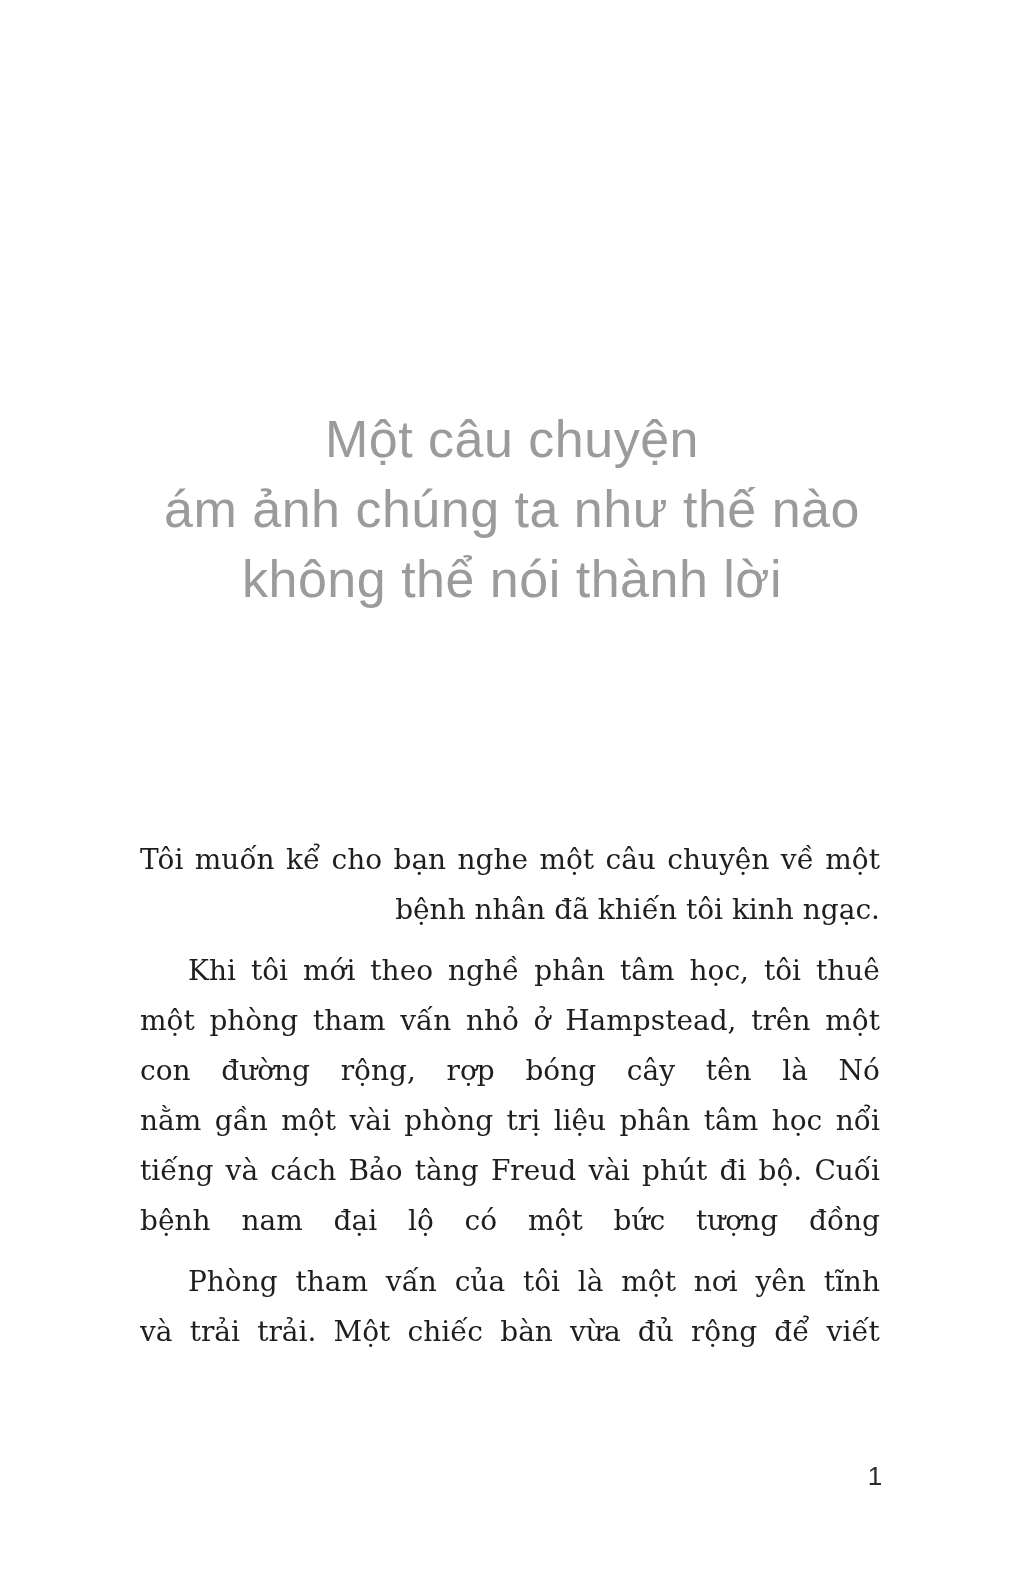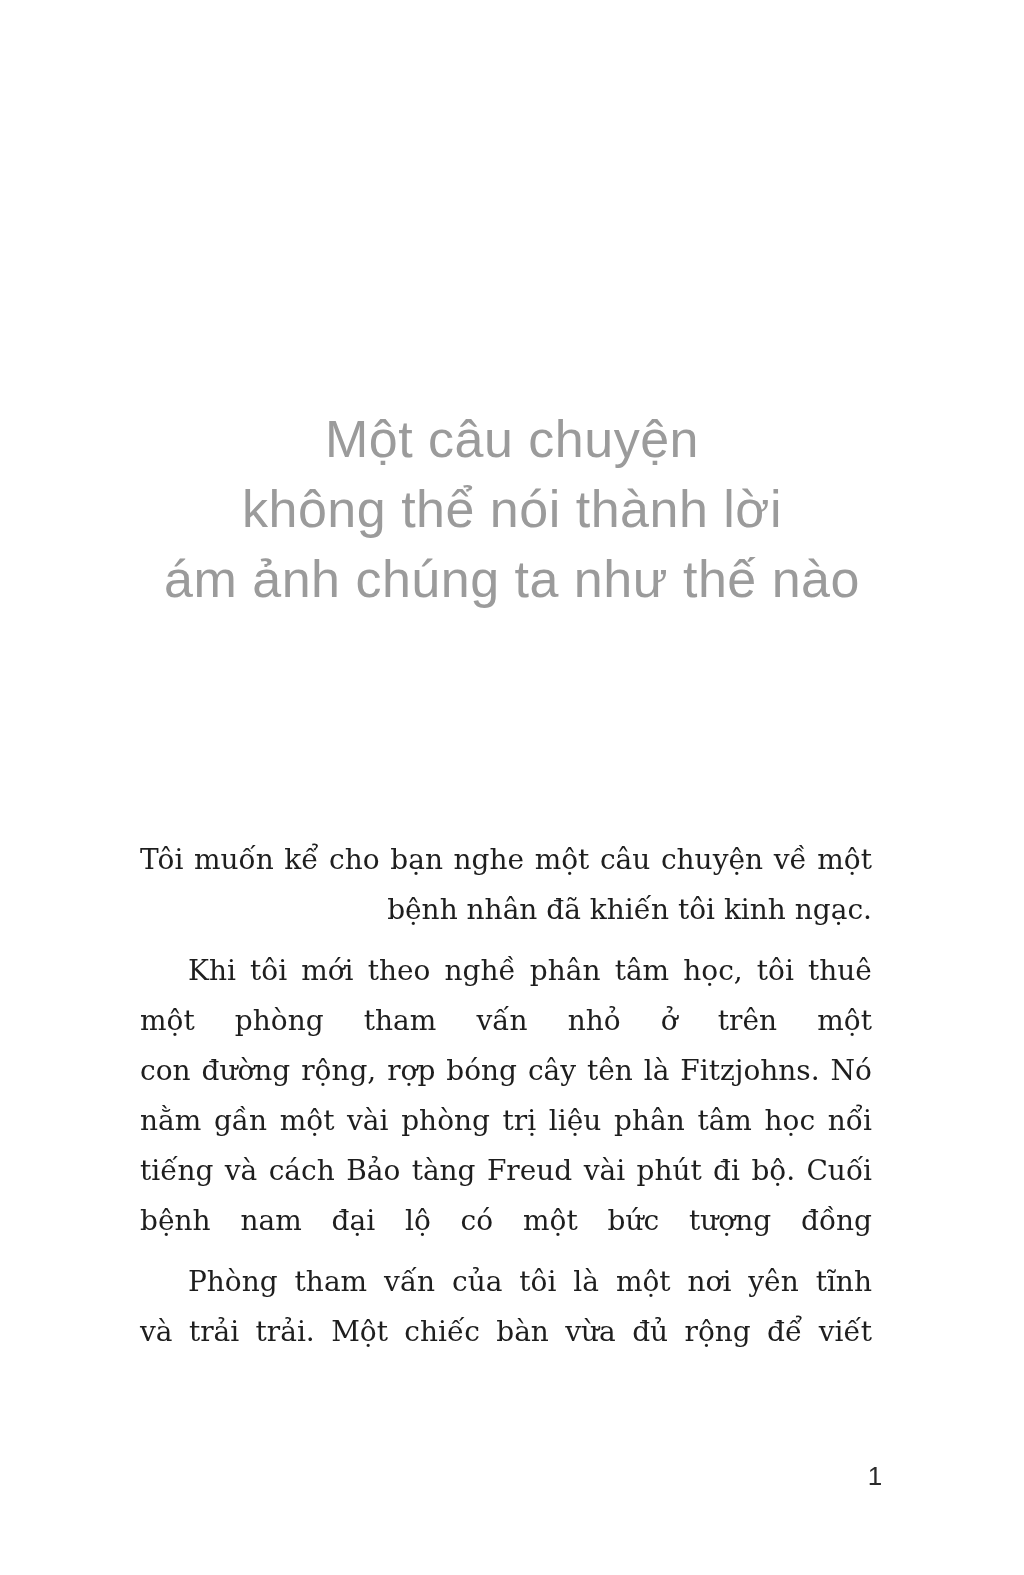--- a/index.html
+++ b/index.html
@@ -32,21 +32,21 @@
     position: absolute;
     top: 835px;
     left: 140px;
     width: 744px;
     color: var(--body-color, #1e1e1e);
     font-family: "DejaVu Serif", serif;
     font-size: 28px;
     line-height: 50px;
   }
   .paragraph {
-    margin: 0 12px 11px 0;
+    margin: 0 4px 11px 0;
   }
   .line {
     height: 50px;
   }
   .line.flexjust {
     display: flex;
     justify-content: space-between;
     align-items: baseline;
   }
   .line.indent {
@@ -68,22 +68,22 @@
     font-size: 26px;
     line-height: 26px;
   }
 </style>
 </head>
 <body>
 
 <div class="page">
   <div class="chapter-title" id="chapter-title">
       <div class="title-line">Một câu chuyện</div>
+      <div class="title-line">ám ảnh chúng ta như thế nào</div>
       <div class="title-line">không thể nói thành lời</div>
-      <div class="title-line">ám ảnh chúng ta như thế nào</div>
     </div>
   <div class="body-text" id="body-text">
       <div class="paragraph">
         <div class="line flexjust">
           <span>Tôi</span>
           <span>muốn</span>
           <span>kể</span>
           <span>cho</span>
           <span>bạn</span>
           <span>nghe</span>
@@ -108,33 +108,33 @@
           <span>tôi</span>
           <span>thuê</span>
         </div>
         <div class="line flexjust">
           <span>một</span>
           <span>phòng</span>
           <span>tham</span>
           <span>vấn</span>
           <span>nhỏ</span>
           <span>ở</span>
+          <span>Hampstead,</span>
           <span>trên</span>
           <span>một</span>
         </div>
         <div class="line flexjust">
           <span>con</span>
           <span>đường</span>
           <span>rộng,</span>
           <span>rợp</span>
           <span>bóng</span>
           <span>cây</span>
           <span>tên</span>
           <span>là</span>
-          <span>Fitzjohns.</span>
           <span>Nó</span>
         </div>
         <div class="line flexjust">
           <span>nằm</span>
           <span>gần</span>
           <span>một</span>
           <span>vài</span>
           <span>phòng</span>
           <span>trị</span>
           <span>liệu</span>

